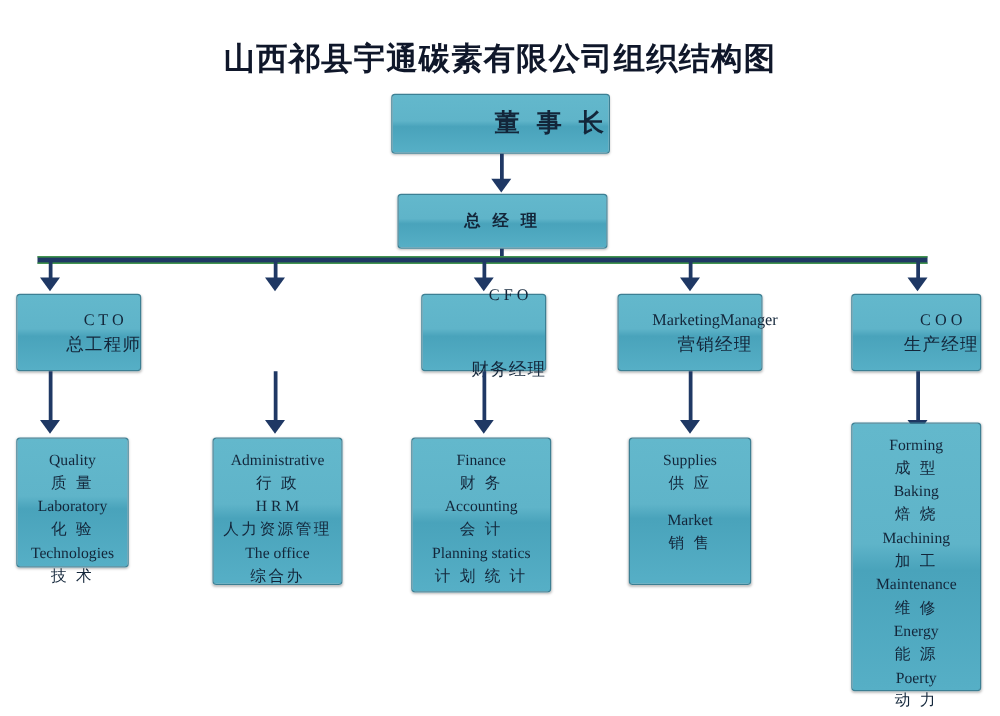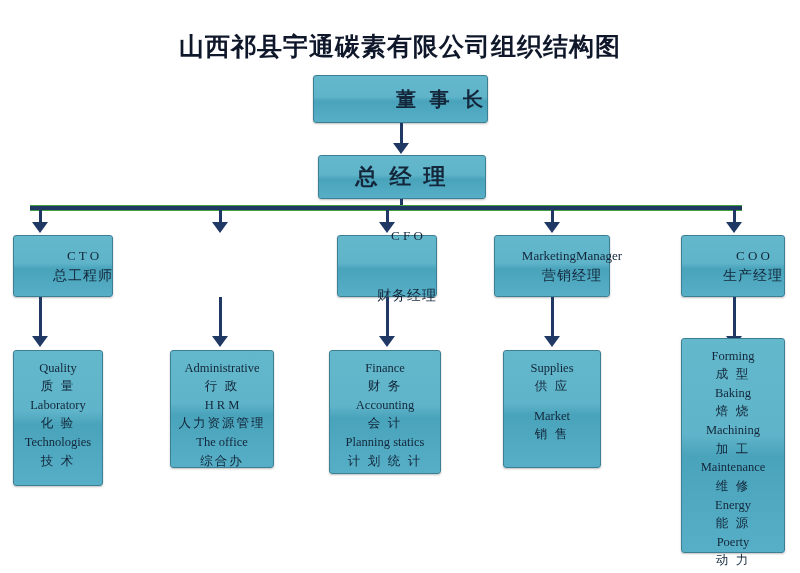--- a/index.html
+++ b/index.html
@@ -54,21 +54,21 @@
     white-space: nowrap;
   }
   .box-chairman {
     left: 313px; top: 75px; width: 175px; height: 48px;
     font-size: 20px; font-weight: bold; letter-spacing: 4px;
     font-family: "Liberation Sans", sans-serif;
     align-items: flex-end;
   }
   .box-gm {
     left: 318px; top: 155px; width: 168px; height: 44px;
-    font-size: 22px; font-weight: bold; letter-spacing: 3px;
+    font-size: 13px; font-weight: bold; letter-spacing: 3px;
     font-family: "Liberation Sans", sans-serif;
   }
   .mgr {
     top: 235px; height: 62px; font-size: 13px; padding-left: 40px;
   }
   .mgr .ln-en { font-family: "Liberation Serif", serif; font-size: 13px; }
   .mgr .ln-cn { font-family: "Liberation Sans", sans-serif; font-size: 14px; margin-top: 3px; letter-spacing: 1px; }
   .dept {
     font-size: 12.5px;
     padding: 8px 4px;
@@ -168,21 +168,21 @@
 
   <div class="vline" style="left:386px; top:297px; height:40px;"></div>
   <div class="arrow" style="left:379px; top:336px;"></div>
 
   <div class="vline" style="left:551px; top:297px; height:40px;"></div>
   <div class="arrow" style="left:544px; top:336px;"></div>
 
   <div class="vline" style="left:733px; top:297px; height:40px;"></div>
   <div class="arrow" style="left:726px; top:336px;"></div>
 
-  <div class="box dept" id="dept-0" style="left:13px; top:350px; width:90px; height:136px;">
+  <div class="box dept" id="dept-0" style="left:13px; top:350px; width:90px; height:104px;">
       <span class="ln ln-en">Quality</span>
       <span class="ln ln-cn">质 量</span>
       <span class="ln ln-en">Laboratory</span>
       <span class="ln ln-cn">化 验</span>
       <span class="ln ln-en">Technologies</span>
       <span class="ln ln-cn">技 术</span>
     </div>
   <div class="box dept" id="dept-1" style="left:170px; top:350px; width:104px; height:118px;">
       <span class="ln ln-en">Administrative</span>
       <span class="ln ln-cn">行 政</span>

